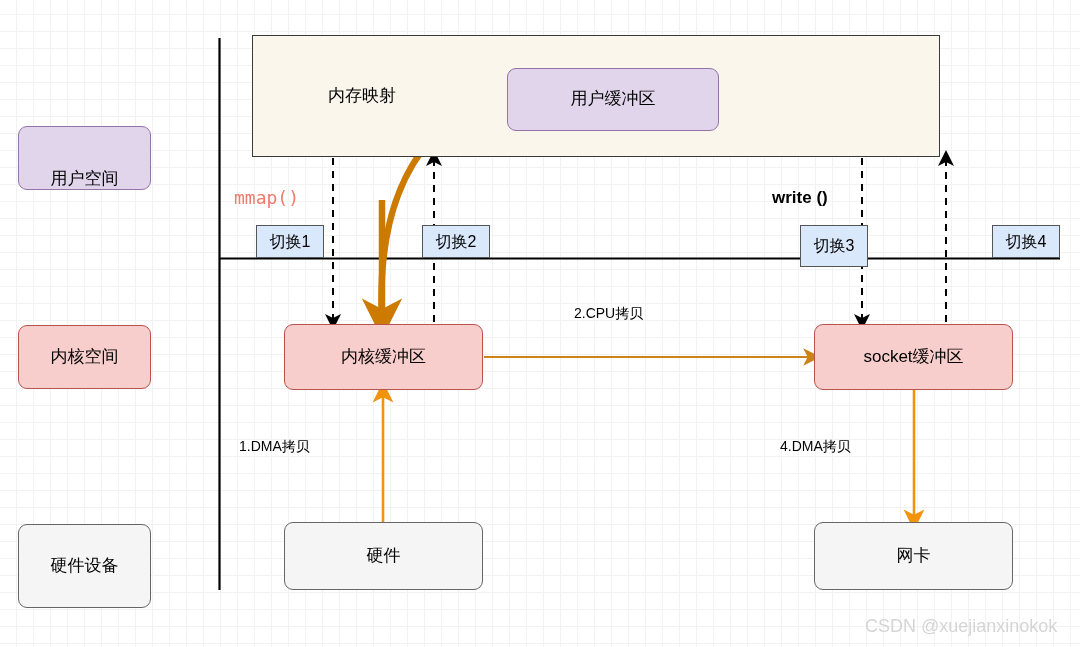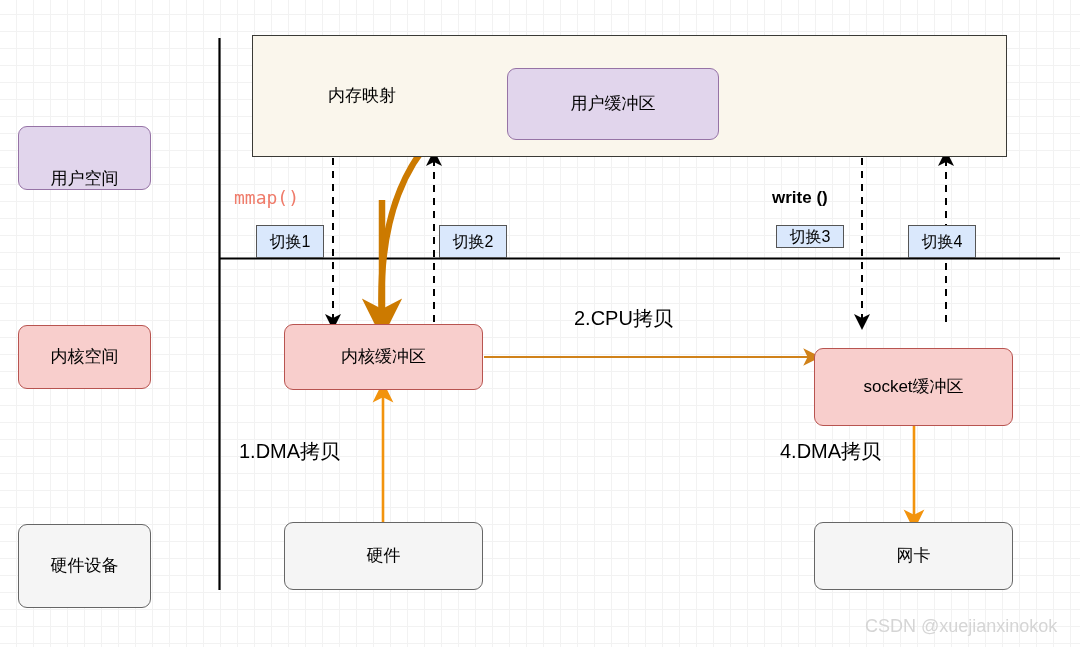--- a/index.html
+++ b/index.html
@@ -39,21 +39,21 @@
   .gray   { background: #f5f5f5; border: 1.4px solid #666666; }
   .beige  { background: #faf6ec; border: 1.6px solid #3a3a36; }
   .blue-tag {
     background: #dae8fc;
     border: 1.2px solid #555555;
     font-size: 16px;
     color: #000;
   }
   .plain-label {
     position: absolute;
-    font-size: 20px;
+    font-size: 14px;
     color: #000000;
     white-space: nowrap;
   }
   .mono-red {
     font-family: "DejaVu Sans Mono", "Liberation Mono", monospace;
     color: #ef7b6a;
     font-size: 18px;
     letter-spacing: 0px;
   }
   .bold-black {
@@ -125,57 +125,57 @@
   </div>
 
   <div class="node rounded pink" style="left:18px; top:325px; width:133px; height:64px;">
     <span>内核空间</span>
   </div>
 
   <div class="node rounded gray" style="left:18px; top:524px; width:133px; height:84px;">
     <span>硬件设备</span>
   </div>
 
-  <div class="node beige" style="left:252px; top:35px; width:755px; height:122px; justify-content:flex-start;">
+  <div class="node beige" style="left:252px; top:35px; width:688px; height:122px; justify-content:flex-start;">
     <span style="margin-left:75px;">内存映射</span>
   </div>
 
-  <div class="node rounded purple" style="left:507px; top:68px; width:212px; height:72px;">
+  <div class="node rounded purple" style="left:507px; top:68px; width:212px; height:63px;">
     <span>用户缓冲区</span>
   </div>
 
   <div class="plain-label mono-red" style="left:234px; top:187px;">
     <span>mmap()</span>
   </div>
 
   <div class="plain-label bold-black" style="left:772px; top:188px;">
     <span>write ()</span>
   </div>
 
   <div class="node blue-tag" style="left:256px; top:225px; width:68px; height:33px;">
     <span>切换1</span>
   </div>
 
-  <div class="node blue-tag" style="left:439px; top:225px; width:68px; height:33px;">
+  <div class="node blue-tag" style="left:422px; top:225px; width:68px; height:33px;">
     <span>切换2</span>
   </div>
 
-  <div class="node blue-tag" style="left:776px; top:225px; width:68px; height:23px;">
+  <div class="node blue-tag" style="left:800px; top:225px; width:68px; height:42px;">
     <span>切换3</span>
   </div>
 
-  <div class="node blue-tag" style="left:908px; top:225px; width:68px; height:33px;">
+  <div class="node blue-tag" style="left:992px; top:225px; width:68px; height:33px;">
     <span>切换4</span>
   </div>
 
   <div class="node rounded pink" style="left:284px; top:324px; width:199px; height:66px;text-align:right;">
     <span>内核缓冲区</span>
   </div>
 
-  <div class="node rounded pink" style="left:814px; top:324px; width:199px; height:78px;margin-top:24px;">
+  <div class="node rounded pink" style="left:814px; top:324px; width:199px; height:66px;">
     <span>socket缓冲区</span>
   </div>
 
   <div class="node rounded gray" style="left:284px; top:522px; width:199px; height:68px;">
     <span>硬件</span>
   </div>
 
   <div class="node rounded gray" style="left:814px; top:522px; width:199px; height:68px;">
     <span>网卡</span>
   </div>

